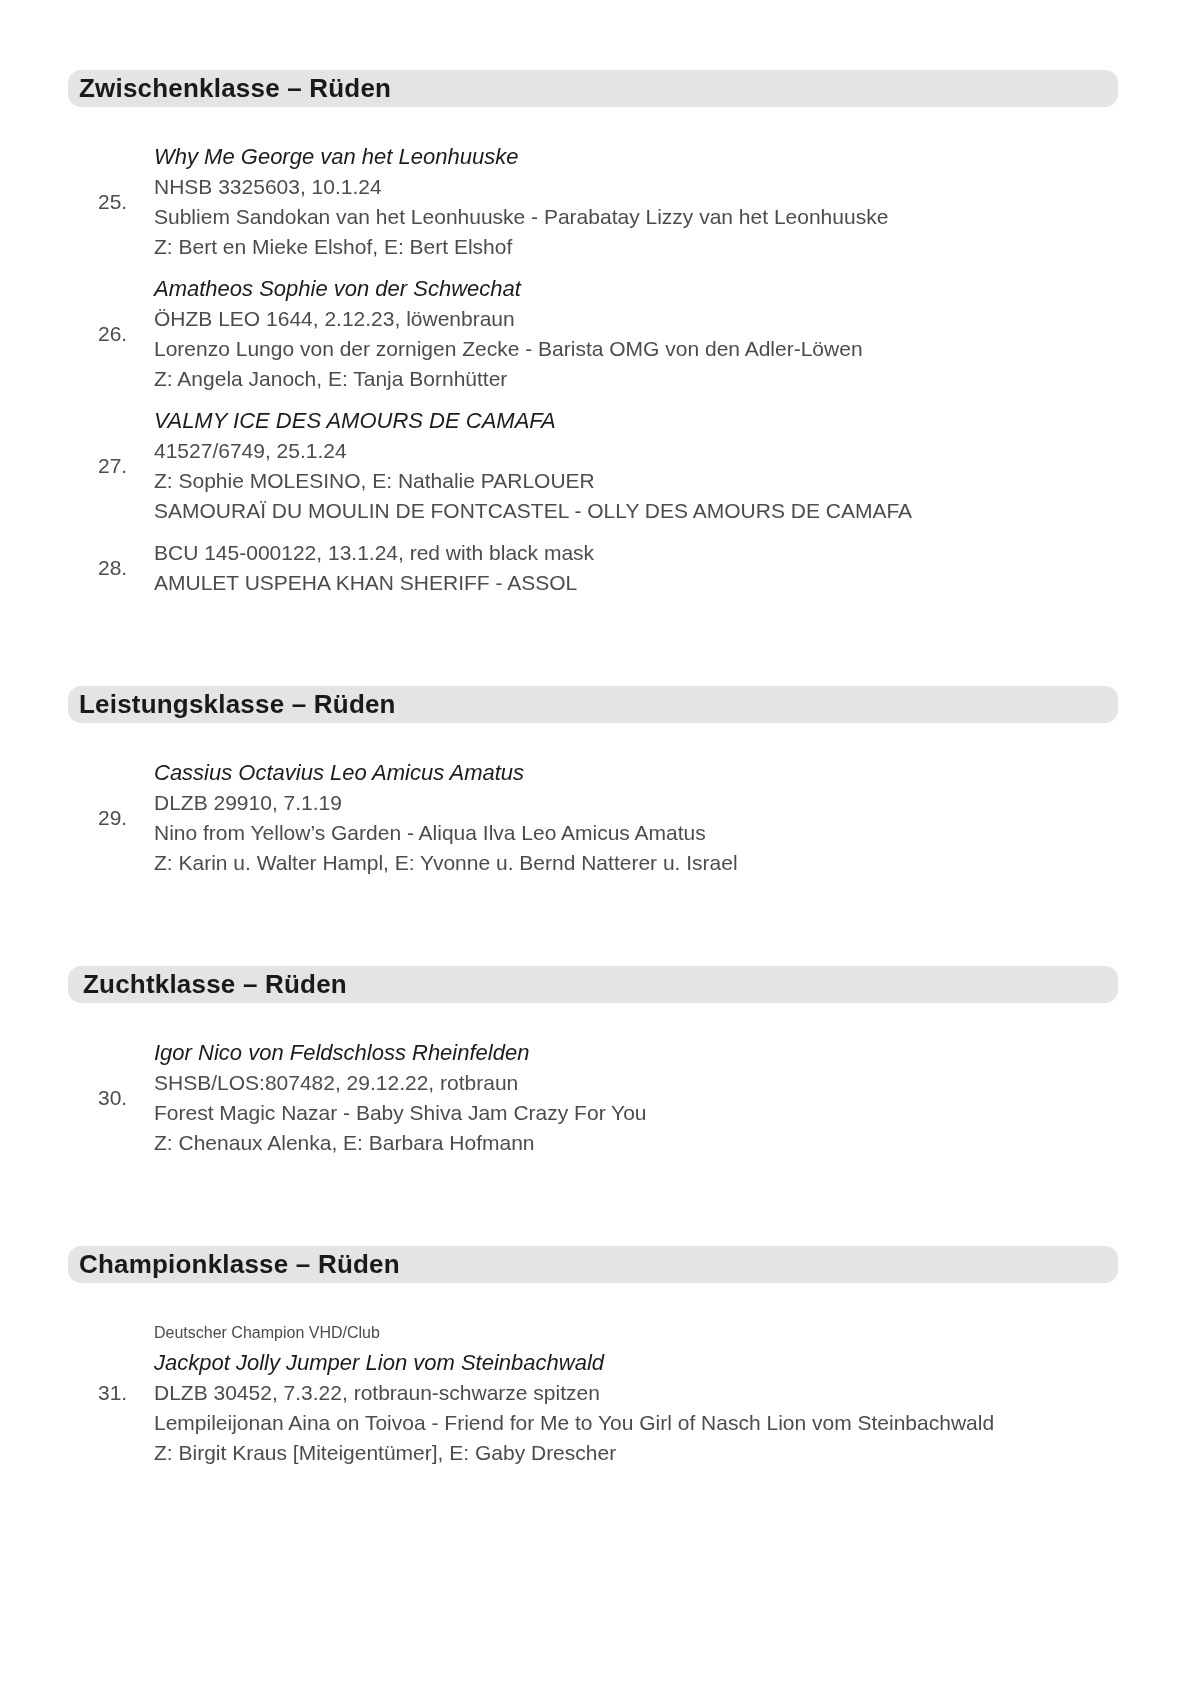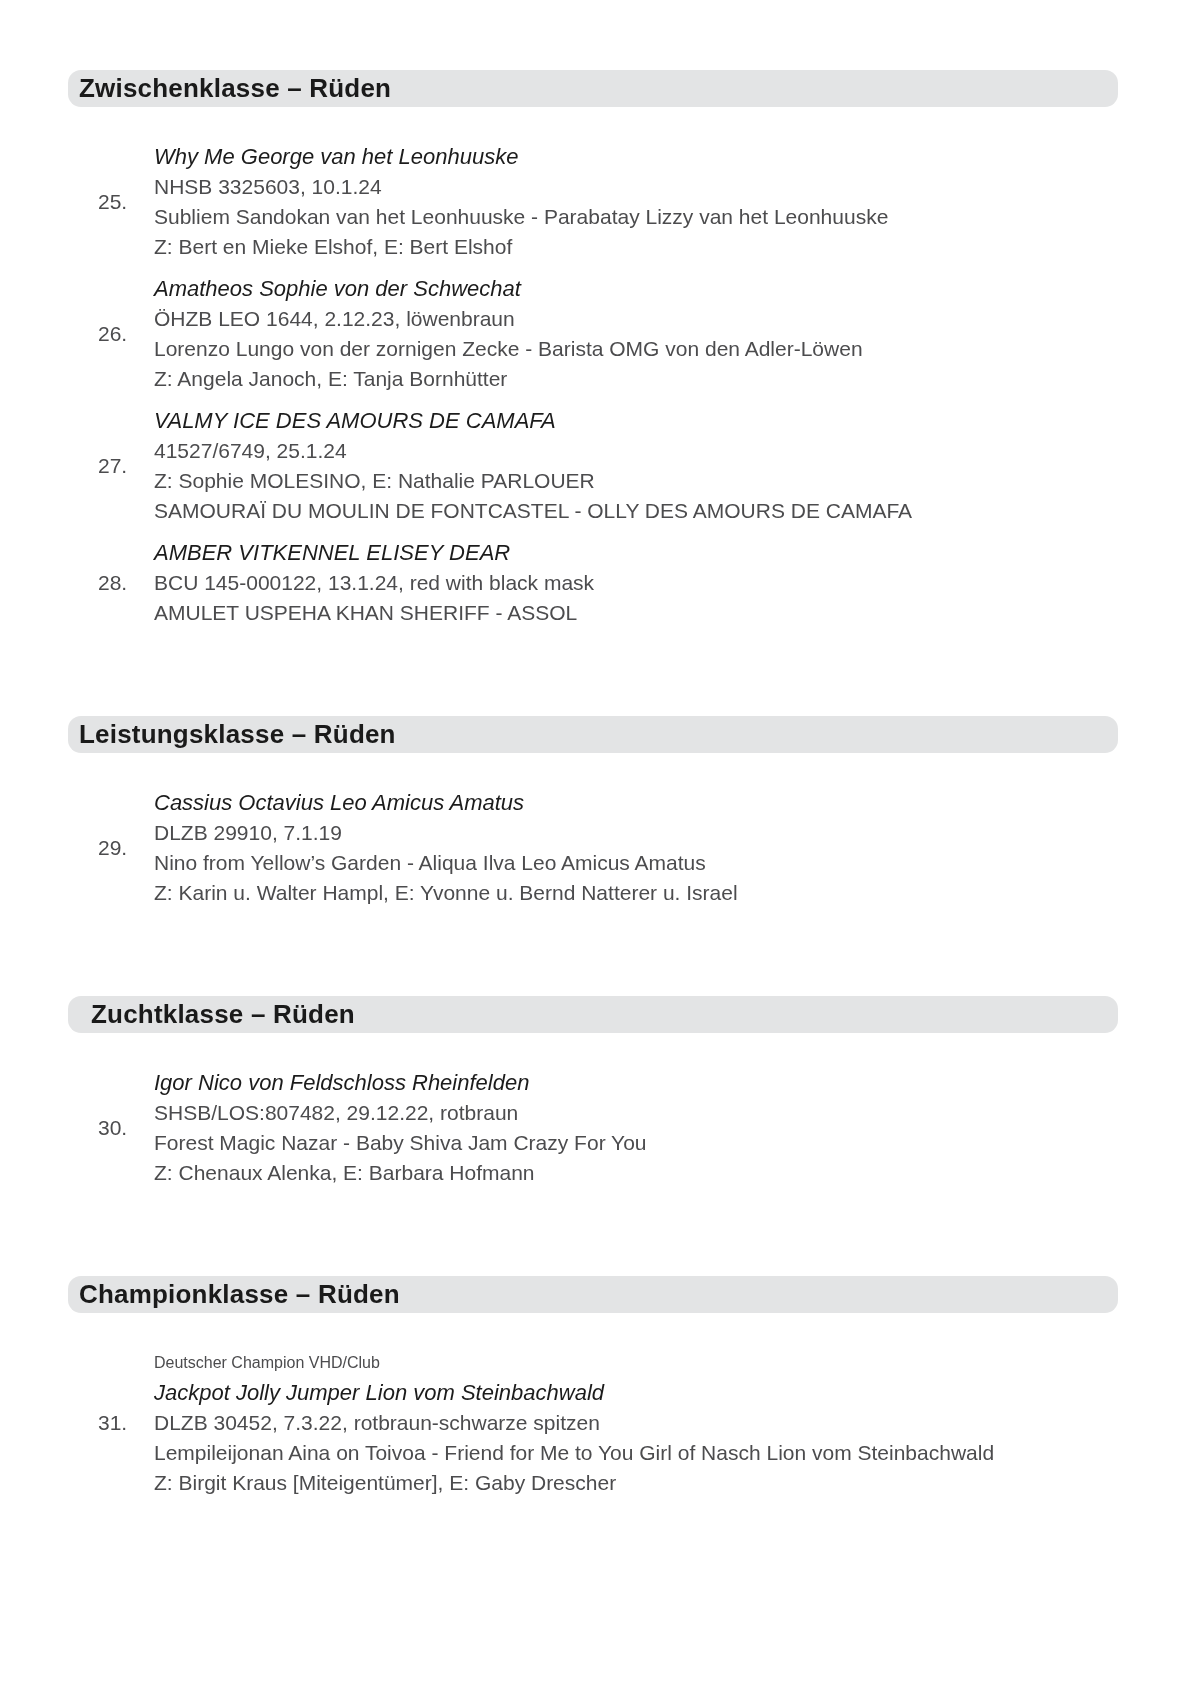--- a/index.html
+++ b/index.html
@@ -107,21 +107,20 @@
             <div class="entry-body">
               <div class="entry-name">VALMY ICE DES AMOURS DE CAMAFA</div>
               <div class="entry-line">41527/6749, 25.1.24</div>
               <div class="entry-line">Z: Sophie MOLESINO, E: Nathalie PARLOUER</div>
               <div class="entry-line">SAMOURAÏ DU MOULIN DE FONTCASTEL - OLLY DES AMOURS DE CAMAFA</div>
             </div>
           </div>
           <div class="entry">
             <div class="entry-number">28.</div>
             <div class="entry-body">
-              <div class="entry-name">AMBER VITKENNEL ELISEY DEAR</div>
               <div class="entry-line">BCU 145-000122, 13.1.24, red with black mask</div>
               <div class="entry-line">AMULET USPEHA KHAN SHERIFF - ASSOL</div>
             </div>
           </div>
         </div>
       </section>
       <section class="section">
         <div class="section-header">
           <h2 class="section-title" style="margin: 0px;">Leistungsklasse – Rüden</h2>
         </div>
@@ -132,21 +131,21 @@
               <div class="entry-name">Cassius Octavius Leo Amicus Amatus</div>
               <div class="entry-line">DLZB 29910, 7.1.19</div>
               <div class="entry-line">Nino from Yellow’s Garden - Aliqua Ilva Leo Amicus Amatus</div>
               <div class="entry-line">Z: Karin u. Walter Hampl, E: Yvonne u. Bernd Natterer u. Israel</div>
             </div>
           </div>
         </div>
       </section>
       <section class="section">
         <div class="section-header">
-          <h2 class="section-title" style="margin: 12px;">Zuchtklasse – Rüden</h2>
+          <h2 class="section-title" style="margin: 4px;">Zuchtklasse – Rüden</h2>
         </div>
         <div class="section-entries">
           <div class="entry">
             <div class="entry-number">30.</div>
             <div class="entry-body">
               <div class="entry-name">Igor Nico von Feldschloss Rheinfelden</div>
               <div class="entry-line">SHSB/LOS:807482, 29.12.22, rotbraun</div>
               <div class="entry-line">Forest Magic Nazar - Baby Shiva Jam Crazy For You</div>
               <div class="entry-line">Z: Chenaux Alenka, E: Barbara Hofmann</div>
             </div>

